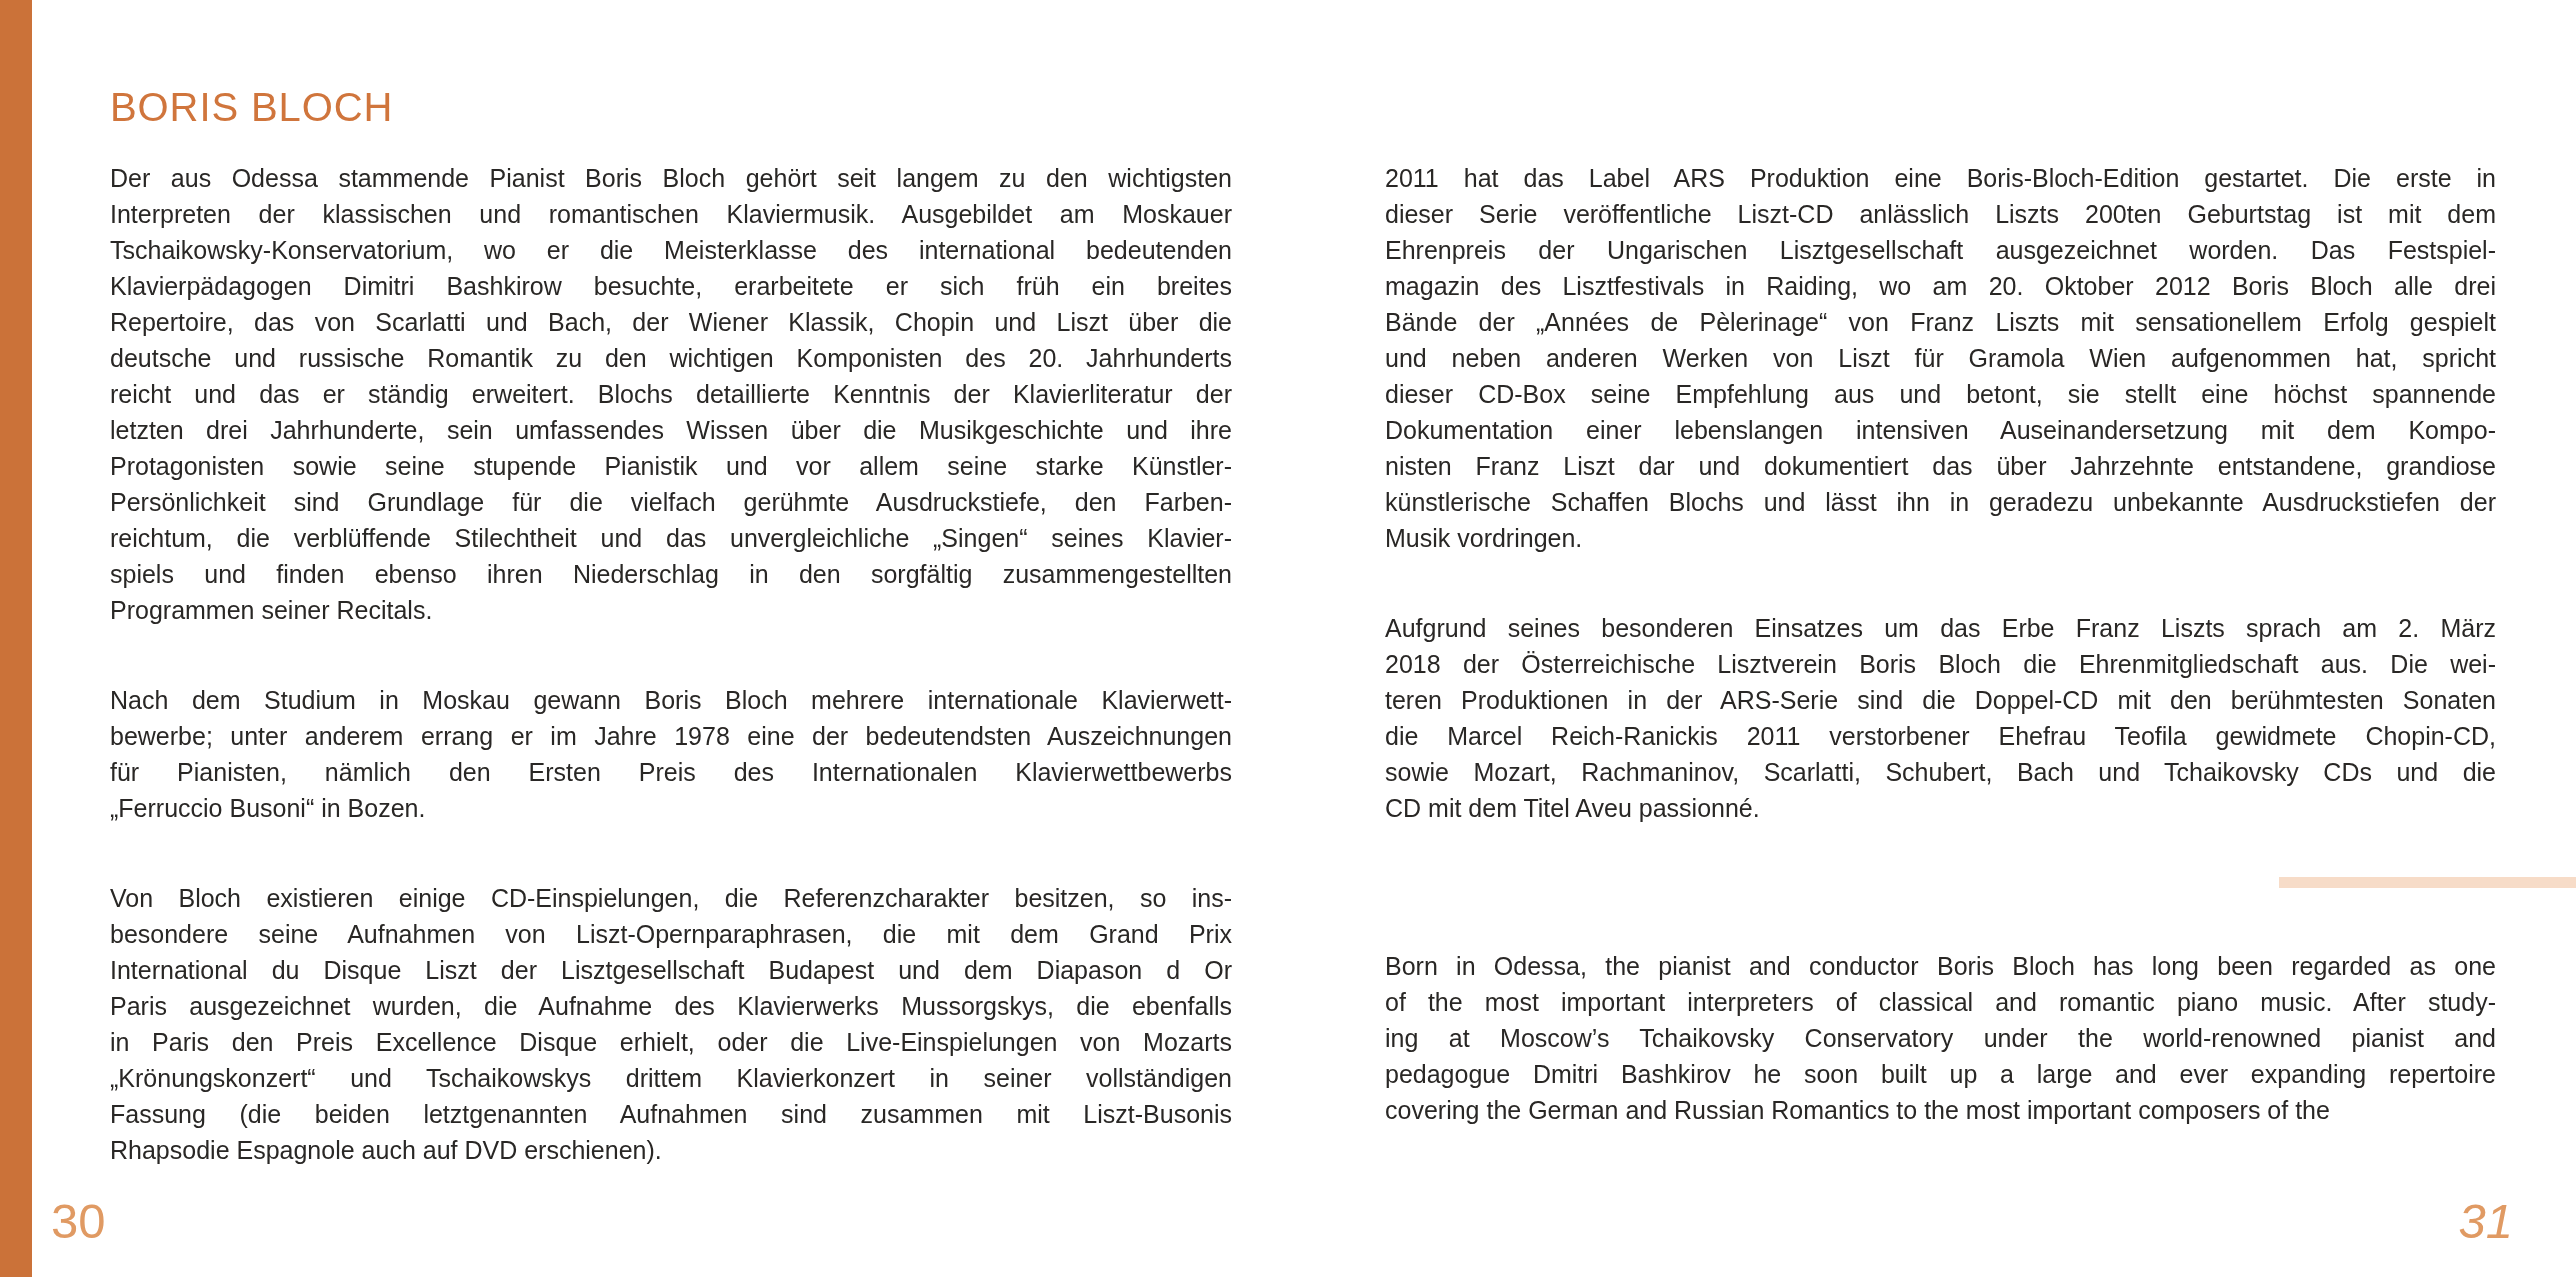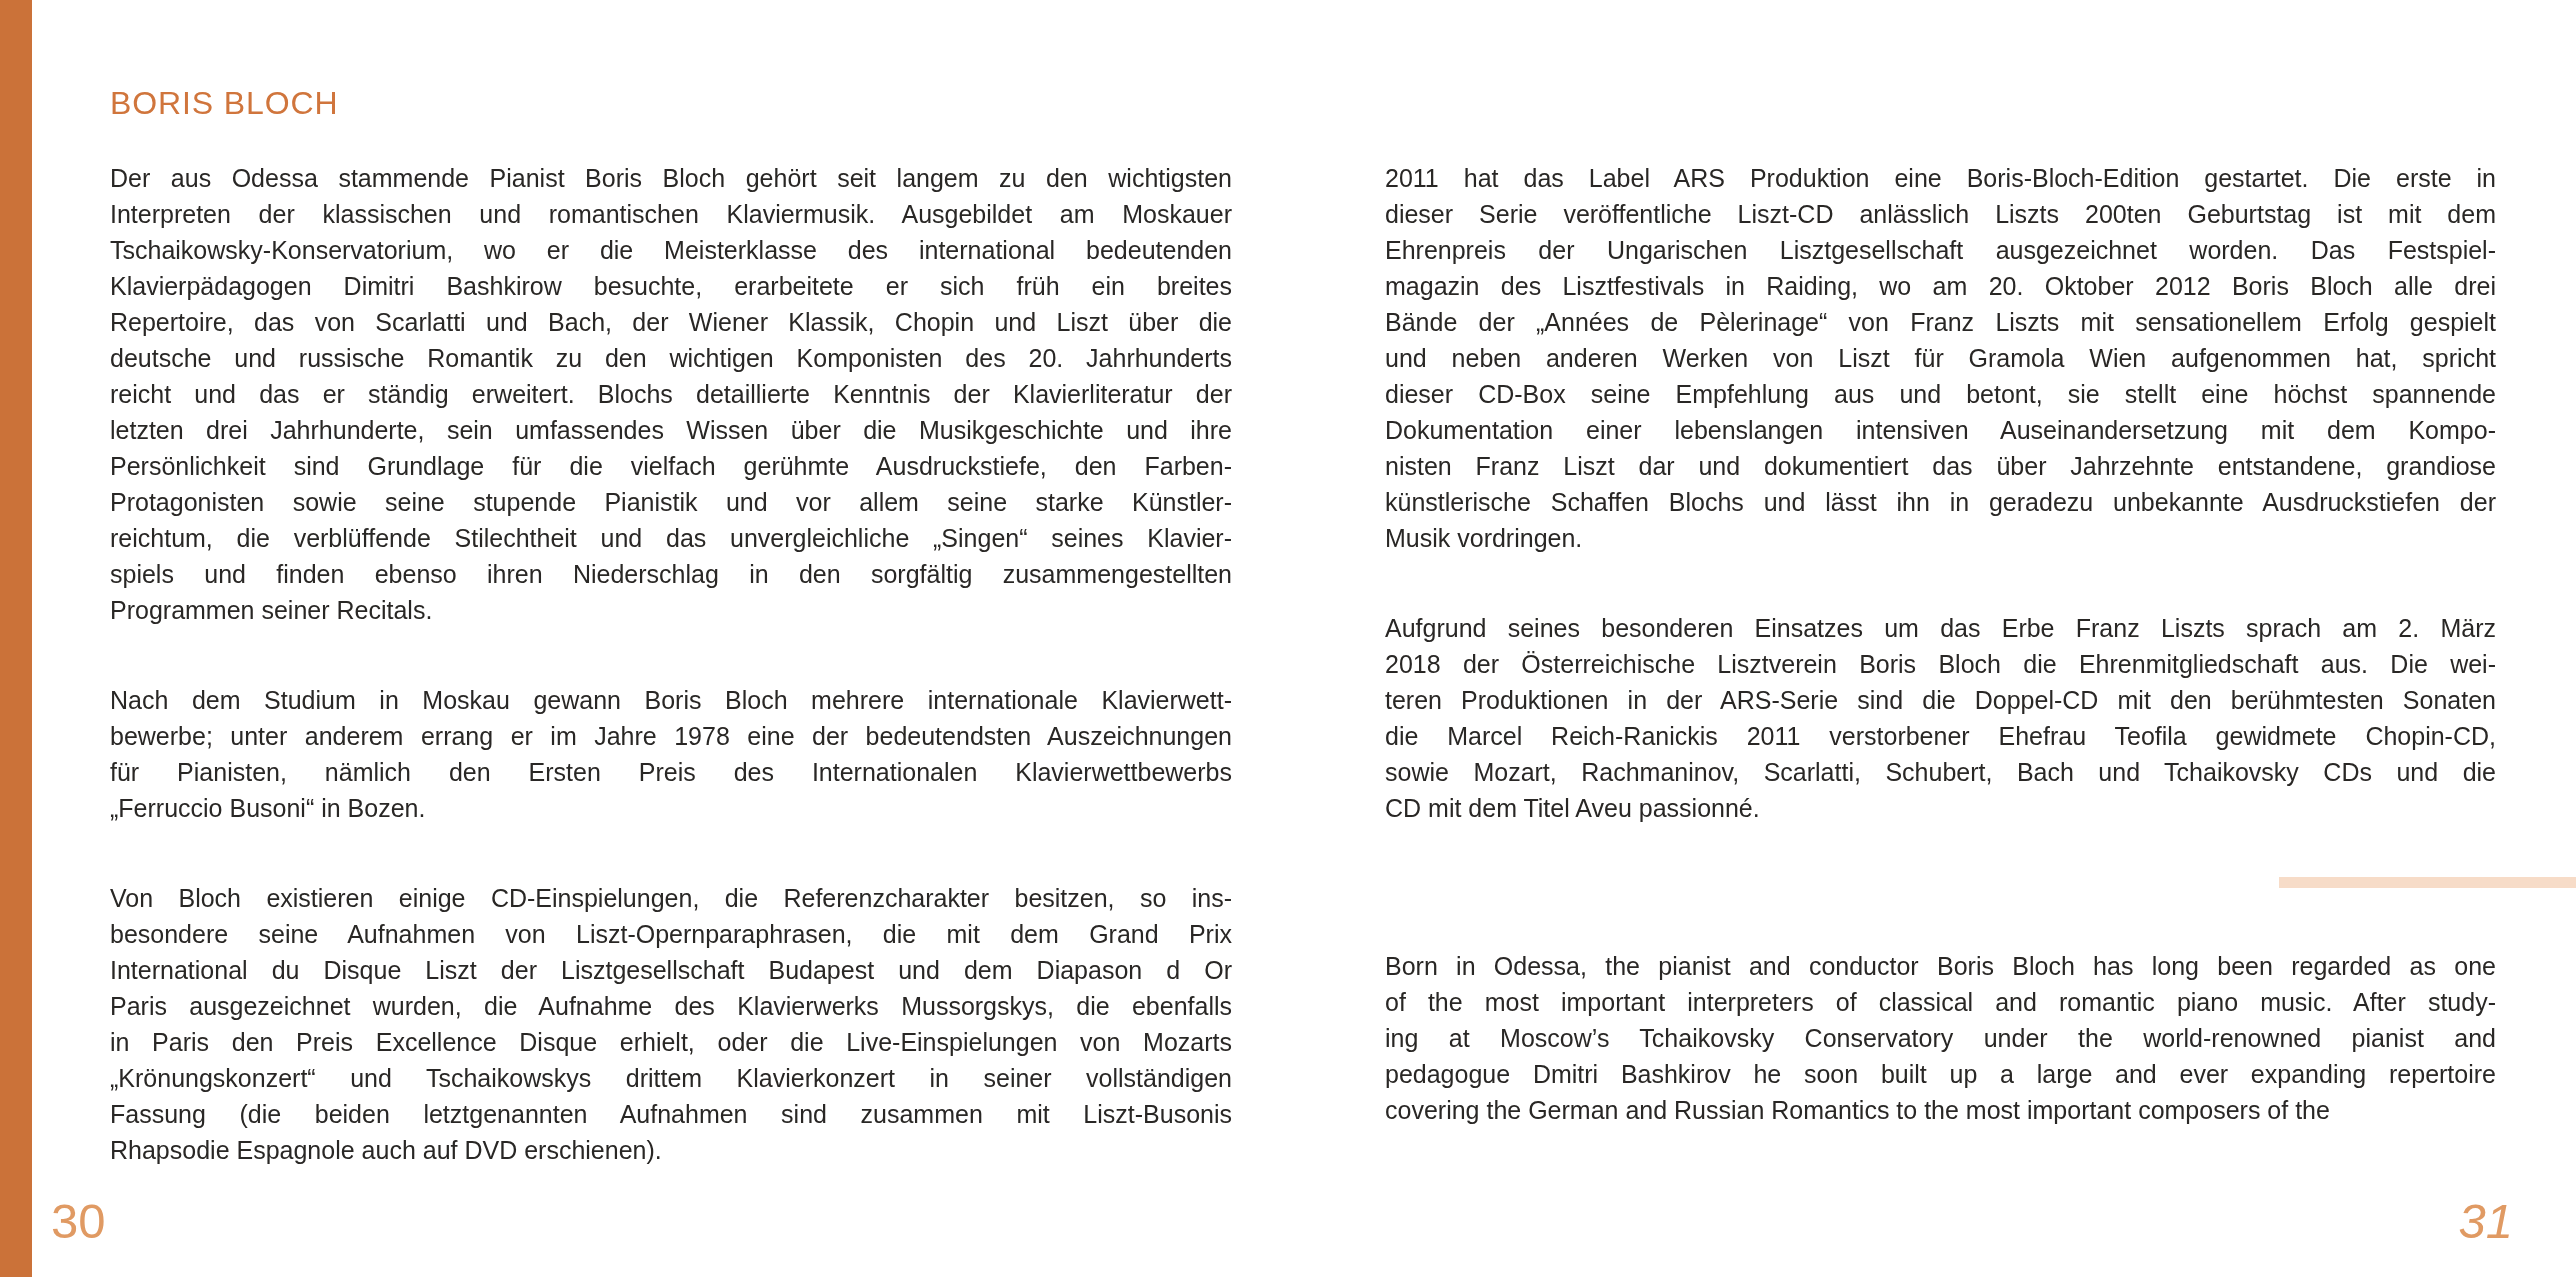--- a/index.html
+++ b/index.html
@@ -13,21 +13,21 @@
     overflow: hidden;
   }
   .accent-bar {
     position: absolute;
     left: 0; top: 0;
     width: 32px; height: 1277px;
   }
   .heading {
     position: absolute;
     left: 110px; top: 85px;
-    font-size: 32px;
+    font-size: 40px;
     letter-spacing: 0.9px;
     font-weight: 400;
   }
   .col {
     position: absolute;
     top: 160px;
   }
   .col-left  { left: 110px;  width: 1122px; }
   .col-right { left: 1385px; width: 1111px; }
   .col-right-en {
@@ -70,22 +70,22 @@
   <div class="col col-left">
       <div class="para">
         <div class="line">Der aus Odessa stammende Pianist Boris Bloch gehört seit langem zu den wichtigsten</div>
         <div class="line">Interpreten der klassischen und romantischen Klaviermusik. Ausgebildet am Moskauer</div>
         <div class="line">Tschaikowsky-Konservatorium, wo er die Meisterklasse des international bedeutenden</div>
         <div class="line">Klavierpädagogen Dimitri Bashkirow besuchte, erarbeitete er sich früh ein breites</div>
         <div class="line">Repertoire, das von Scarlatti und Bach, der Wiener Klassik, Chopin und Liszt über die</div>
         <div class="line">deutsche und russische Romantik zu den wichtigen Komponisten des 20. Jahrhunderts</div>
         <div class="line">reicht und das er ständig erweitert. Blochs detaillierte Kenntnis der Klavierliteratur der</div>
         <div class="line">letzten drei Jahrhunderte, sein umfassendes Wissen über die Musikgeschichte und ihre</div>
+        <div class="line">Protagonisten sowie seine stupende Pianistik und vor allem seine starke Künstler-</div>
         <div class="line">Persönlichkeit sind Grundlage für die vielfach gerühmte Ausdruckstiefe, den Farben-</div>
-        <div class="line">Protagonisten sowie seine stupende Pianistik und vor allem seine starke Künstler-</div>
         <div class="line">reichtum, die verblüffende Stilechtheit und das unvergleichliche „Singen“ seines Klavier-</div>
         <div class="line">spiels und finden ebenso ihren Niederschlag in den sorgfältig zusammengestellten</div>
         <div class="line last">Programmen seiner Recitals.</div>
       </div>
       <div class="para">
         <div class="line">Nach dem Studium in Moskau gewann Boris Bloch mehrere internationale Klavierwett-</div>
         <div class="line">bewerbe; unter anderem errang er im Jahre 1978 eine der bedeutendsten Auszeichnungen</div>
         <div class="line">für Pianisten, nämlich den Ersten Preis des Internationalen Klavierwettbewerbs</div>
         <div class="line last">„Ferruccio Busoni“ in Bozen.</div>
       </div>

